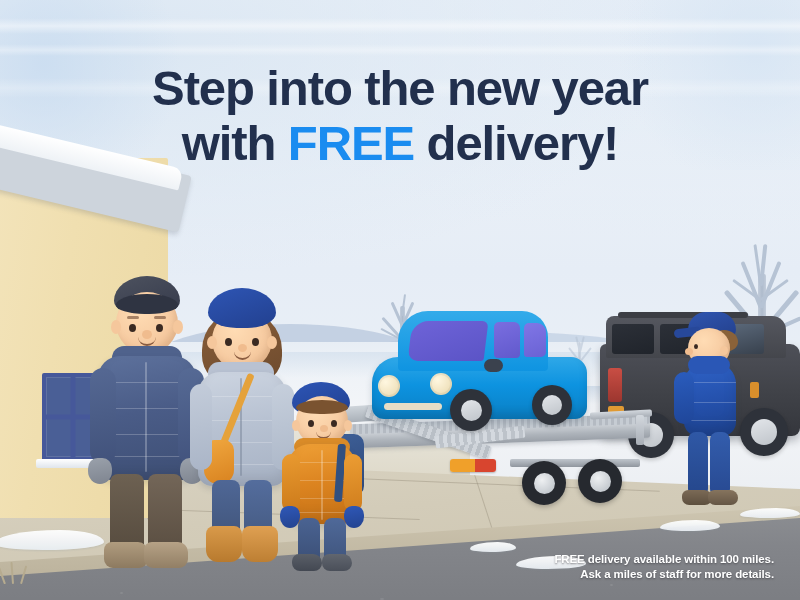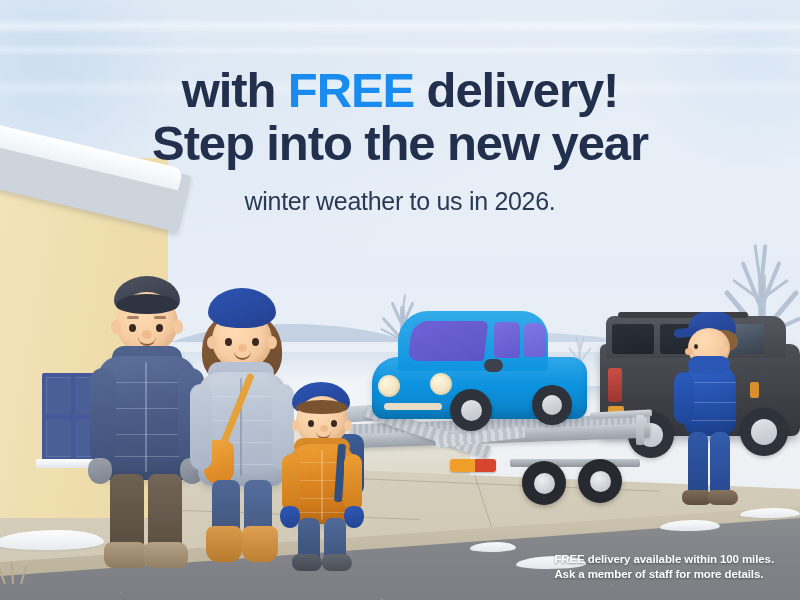--- a/index.html
+++ b/index.html
@@ -215,21 +215,21 @@
   }
   .hl2{margin-top:2px}
   .free{color:#1a8cf0}
   .sub{
     margin:16px 0 0;color:#2a3a55;font-size:25px;line-height:31px;
     font-weight:normal;letter-spacing:-.3px;
   }
   .finesub{display:block}
 
   .fineprint{
-    position:absolute;right:26px;bottom:18px;z-index:40;
+    position:absolute;right:26px;bottom:18px;z-index:40;text-align:right;
     color:#ffffff;font-size:11.5px;line-height:15px;font-weight:bold;
     letter-spacing:-.1px;text-shadow:0 1px 2px rgba(40,40,45,.55);
   }
   .fineprint span{display:block}
 </style>
 </head>
 <body>
 
 <div class="banner">
 
@@ -481,25 +481,24 @@
     <div class="arm" style="left:62px;top:72px;width:18px;height:58px;background:linear-gradient(170deg,#ec9d33,#cf7d1d)"></div>
     <div class="glove" style="left:-2px;top:124px;width:20px;height:22px;background:linear-gradient(170deg,#2f58b8,#23438f)"></div>
     <div class="glove" style="left:62px;top:124px;width:20px;height:22px;background:linear-gradient(170deg,#2f58b8,#23438f)"></div>
     <div class="leg" style="left:16px;top:136px;width:22px;height:46px;background:linear-gradient(180deg,#4a6392,#3b4f76)"></div>
     <div class="leg" style="left:42px;top:136px;width:22px;height:46px;background:linear-gradient(180deg,#4f6999,#3f547c)"></div>
     <div class="boot" style="left:10px;top:172px;width:30px;height:17px;background:linear-gradient(180deg,#5a5f68,#434852)"></div>
     <div class="boot" style="left:40px;top:172px;width:30px;height:17px;background:linear-gradient(180deg,#61666f,#4a4f59)"></div>
   </div>
 
   <div class="copy">
+    <h1 class="headline">Step into the new year</h1>
     <h1 class="headline hl2"><span>with </span><span class="free">FREE</span><span> delivery!</span></h1>
-    <h1 class="headline">Step into the new year</h1>
     <p class="sub">
-      <span class="finesub">winter weather to us in 2026.</span>
     </p>
   </div>
 
   <div class="fineprint">
     <span>FREE delivery available within 100 miles.</span>
-    <span>Ask a member of staff for more details.</span>
+    <span>Ask a miles of staff for more details.</span>
   </div>
 
 </div>
 
 </body></html>

